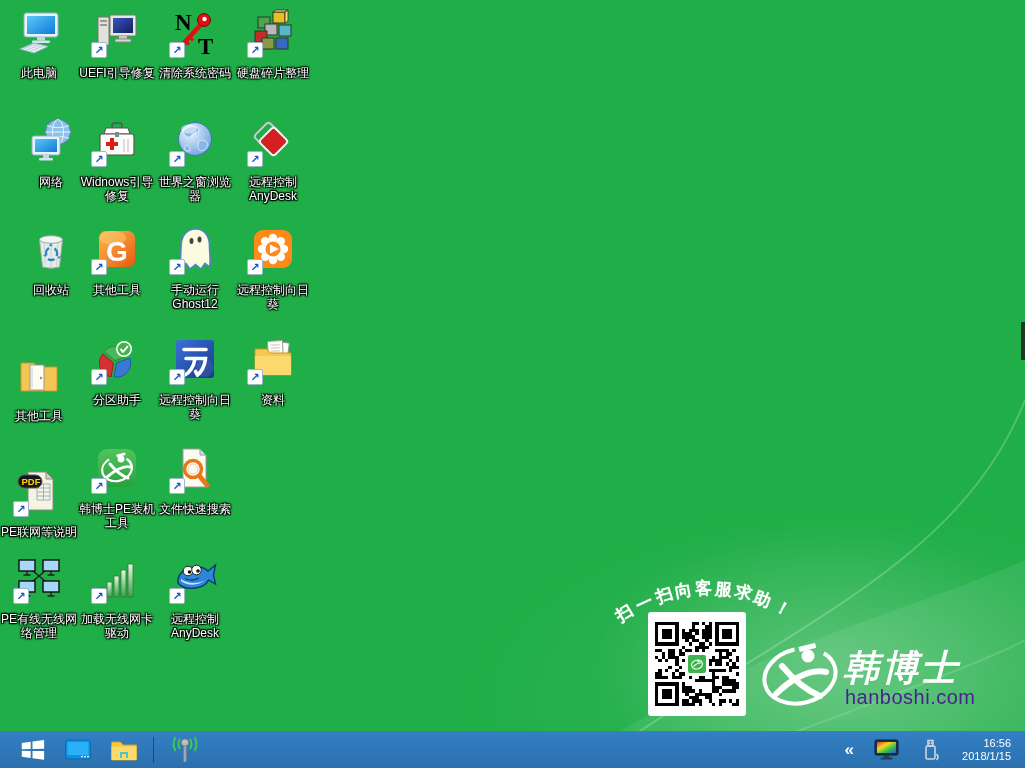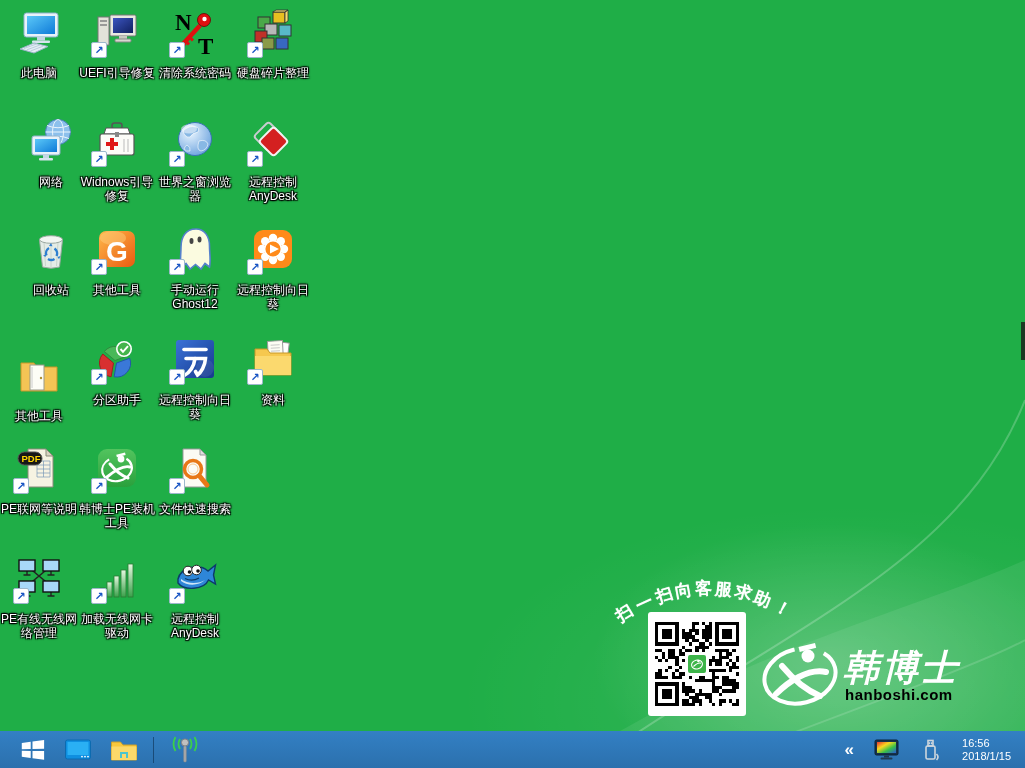--- a/index.html
+++ b/index.html
@@ -47,38 +47,38 @@
     position:absolute;left:31px;top:31px;width:22px;height:22px;background:#3db54a;
     border-radius:4px;border:2px solid #fff;box-sizing:border-box;
     display:flex;align-items:center;justify-content:center;
   }
   .brand-logo{position:absolute;left:760px;top:632px;}
   .brand-name{
     position:absolute;left:843px;top:644px;color:#fff;font-size:36px;font-weight:bold;
     font-style:italic;letter-spacing:3px;white-space:nowrap;text-align:center;
   }
   .brand-domain{
-    position:absolute;left:845px;top:686px;color:#000000;font-size:15px;letter-spacing:0.5px;font-weight:bold;
+    position:absolute;left:845px;top:686px;color:#4c1d95;font-size:20px;letter-spacing:0.5px;
   }
   
   .edge-handle{
     position:absolute;right:0;top:322px;width:4px;height:38px;background:#1b241c;opacity:.85;
   }
   
   .taskbar{
     position:absolute;left:0;bottom:0;width:1025px;height:37px;
     background:linear-gradient(#3380c4,#2b70ad);
     display:flex;align-items:center;padding:0 6px 0 10px;box-sizing:border-box;
   }
   .tb-btn{height:37px;display:flex;align-items:center;justify-content:center;padding:0 9px;cursor:pointer;}
   .tb-sep{width:1px;height:26px;background:rgba(10,40,70,.55);margin:0 6px;}
   .tb-right{margin-left:auto;display:flex;align-items:center;gap:4px;}
   .chevron{color:#fff;font-size:17px;font-weight:bold;padding:0 7px;line-height:1;}
   .clock{
-    color:#fff;font-size:11px;line-height:13px;text-align:left;padding:0 8px 0 6px;cursor:pointer;
+    color:#fff;font-size:11px;line-height:13px;text-align:right;padding:0 8px 0 6px;cursor:pointer;
   }
 </style>
 </head>
 <body>
 
 <div class="wm-glow"></div>
 <svg class="wm-swoosh" width="1025" height="768">
   <path d="M560 768 C 740 650 910 612 1025 560 L1025 768 Z" fill="rgba(255,255,255,0.08)"></path>
   <path d="M585 768 C 790 625 960 565 1025 400" stroke="rgba(255,255,255,0.22)" stroke-width="2" fill="none"></path>
   <path d="M700 768 C 880 700 990 660 1025 640" stroke="rgba(255,255,255,0.15)" stroke-width="2" fill="none"></path>
@@ -359,21 +359,21 @@
           <path d="M22 10 h9 M22 13 h9 M22 16 h9" stroke="#bbb" stroke-width="0.8"></path>
         </g>
       <path d="M6 14 h12 l3 4 h21 v22 h-36 z" fill="#f6c84e" stroke="#c89828"></path>
       <path d="M6 21 h36 v19 h-36 z" fill="#fbd96e"></path>
     </svg>
     <span class="sc">↗</span>
   </div>
   <div class="lbl">资料</div>
 </div>
 
-<div class="cell" style="left:0px;top:444px">
+<div class="cell" style="left:0px;top:467px">
   <div class="ic">
     <svg viewBox="0 0 48 48">
       <path d="M13 5 h18 l7 7 v31 h-25 z" fill="#f6f3e2" stroke="#8a8a7a"></path>
       <path d="M31 5 l7 7 h-7 z" fill="#d8d4c0" stroke="#8a8a7a"></path>
       <g stroke="#7a9ab8" stroke-width="0.7">
           <path d="M22 17 h13 M22 21 h13 M22 25 h13 M22 29 h13 M22 33 h13 M22 17 v16 M28.5 17 v16 M35 17 v16"></path>
         </g>
       <rect x="3" y="8" width="24" height="13" rx="6.5" fill="#171717" stroke="#555"></rect>
       <text x="6.5" y="18" font-size="9.5" font-weight="bold" fill="#ffd400" font-family="Liberation Sans,sans-serif">PDF</text>
     </svg>

